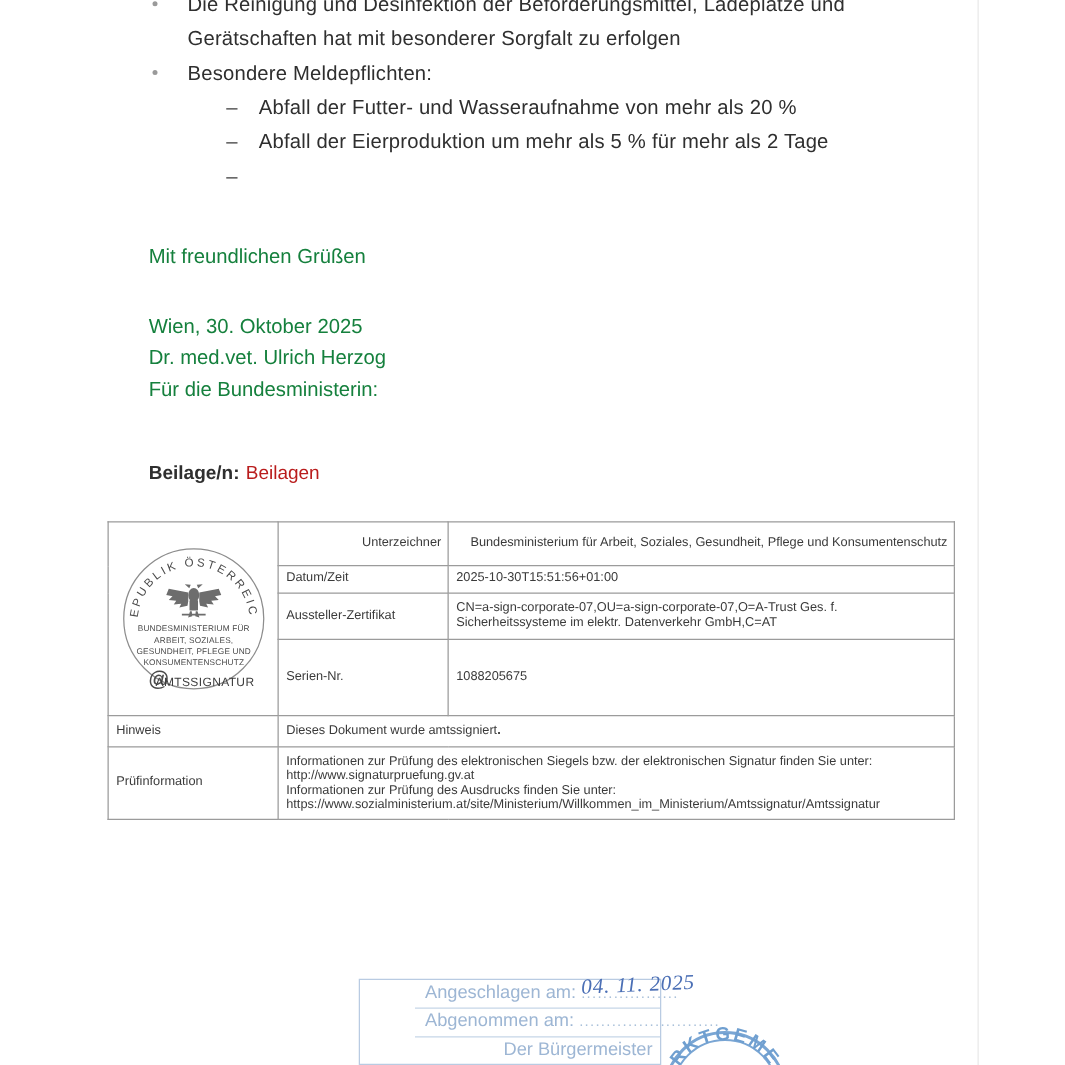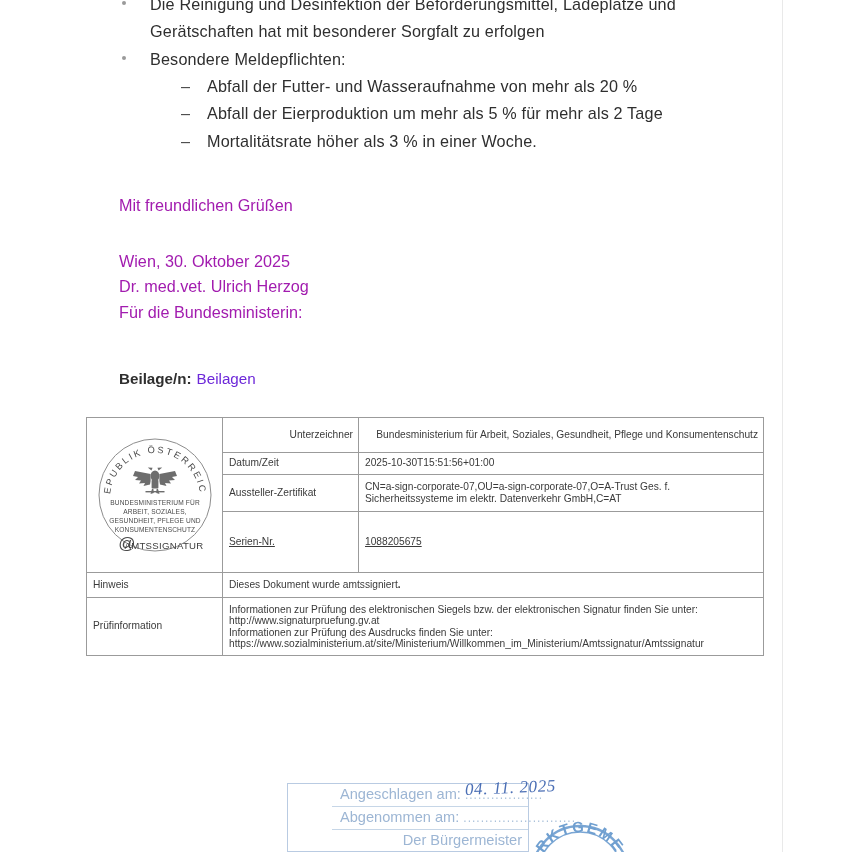--- a/index.html
+++ b/index.html
@@ -78,34 +78,34 @@
     color: #4a4a4a;
     font-size: 16.2px;
   }
 
   .closing-block {
     position: absolute;
     left: 119px;
     top: 193px;
     font-size: 16.2px;
     line-height: 25.5px;
-    color: #a21caf;
+    color: #15803d;
   }
   .closing-gap { height: 30px; }
 
   .attachments {
     position: absolute;
     left: 119px;
     top: 370px;
     font-size: 15.2px;
     color: #2f2f2f;
   }
   .attachments b { font-weight: bold; text-align: center; }
   .attachments .placeholder {
-    color: #6d28d9;
+    color: #b91c1c;
     margin-left: 5px;
   }
 
   
   .sig-table {
     position: absolute;
     left: 86px;
     top: 417px;
     width: 678px;
     border-collapse: collapse;
@@ -124,21 +124,21 @@
   .col-seal  { width: 136px; }
   .col-label { width: 136px; }
   .seal-cell {
     padding: 0;
     text-align: center;
     vertical-align: middle;
   }
   .row-unterzeichner td { height: 28px; text-align: right; }
   .row-datum td        { height: 15px; }
   .row-aussteller td   { height: 30px; }
-  .row-serien td       { height: 54px; text-decoration: underline; }
+  .row-serien td       { height: 54px; }
   .row-hinweis td      { height: 18px; }
   .row-pruef td        { height: 51px; vertical-align: middle; }
   .row-pruef .val { line-height: 11.4px; }
   .bold-dot { font-weight: bold; }
 
   
   .seal {
     position: relative;
     width: 122px;
     height: 122px;
@@ -219,21 +219,20 @@
           <div class="sub-item">
             <span class="sub-dash">–</span>
             <span>Abfall der Futter- und Wasseraufnahme von mehr als 20 %</span>
           </div>
           <div class="sub-item">
             <span class="sub-dash">–</span>
             <span>Abfall der Eierproduktion um mehr als 5 % für mehr als 2 Tage</span>
           </div>
           <div class="sub-item">
             <span class="sub-dash">–</span>
-            <span>Mortalitätsrate höher als 3 % in einer Woche.</span>
           </div>
         </div>
       </div>
 
     </div>
 
     <div class="closing-block">
       <div>Mit freundlichen Grüßen</div>
       <div class="closing-gap"></div>
       <div>Wien, 30. Oktober 2025</div>

